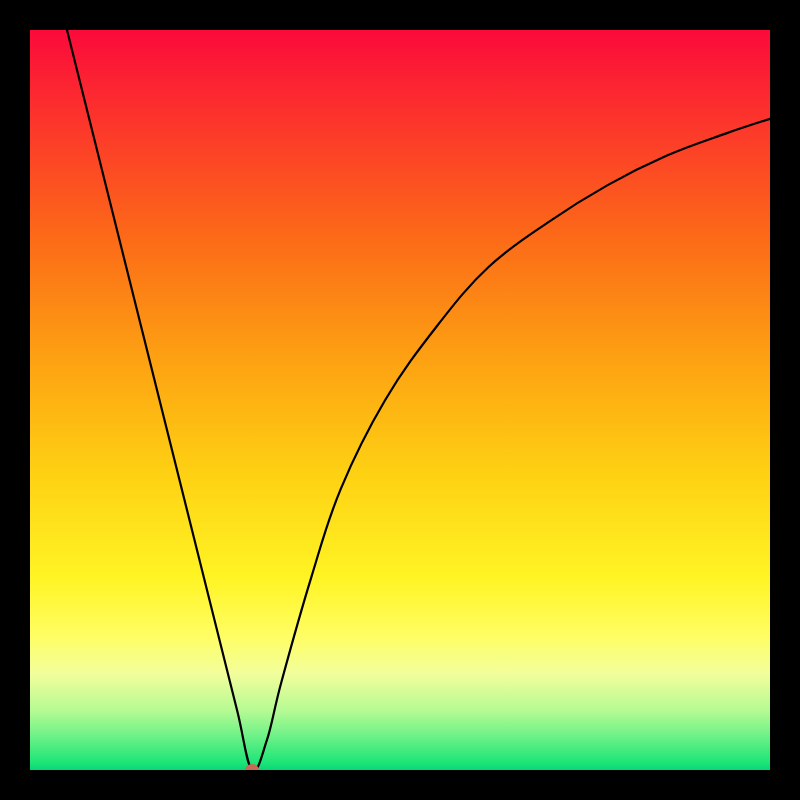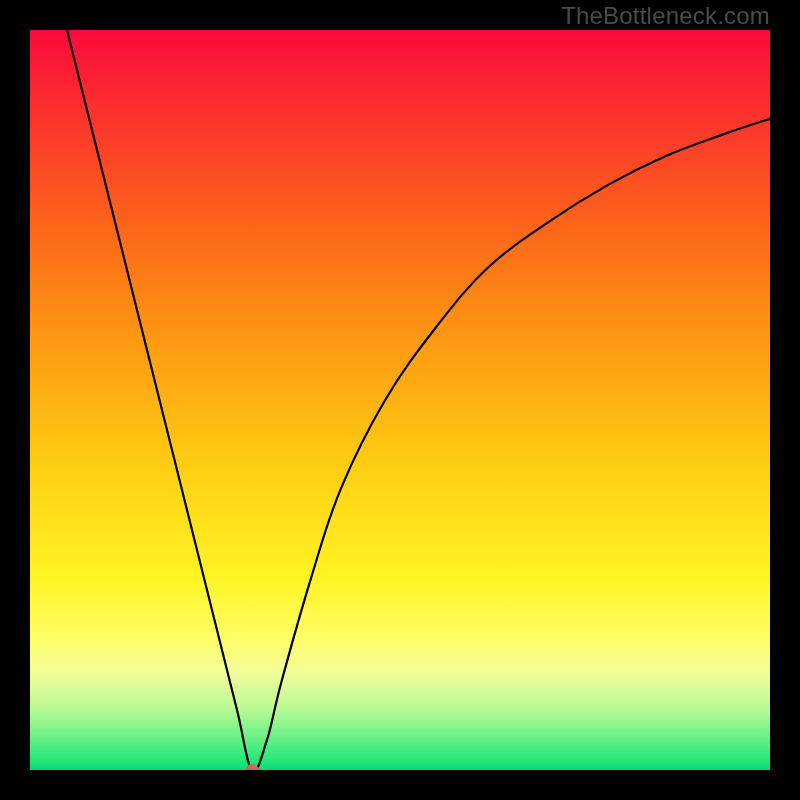--- a/index.html
+++ b/index.html
@@ -66,21 +66,20 @@
     border-radius: 50%;
     transform: translate(-50%, -50%);
     z-index: 6;
   }
 </style>
 </head>
 <body>
 
 <div class="frame">
 
-  <div class="watermark">TheBottleneck.com</div>
 
   <div class="plot-area">
     <div class="gradient-bg"></div>
 
     <svg class="curve-svg" viewBox="0 0 740 740" preserveAspectRatio="none">
       <path id="curve-path" fill="none" stroke="#000" stroke-width="2.2" stroke-linecap="round" stroke-linejoin="round" d="M 37 0 C 43.78333333333333 27.133333333333336, 60.43333333333333 93.73333333333332, 74 148 C 87.56666666666666 202.26666666666668, 97.43333333333334 241.73333333333332, 111 296 C 124.56666666666666 350.26666666666665, 134.43333333333334 389.73333333333335, 148 444 C 161.56666666666666 498.26666666666665, 174.14666666666668 548.5866666666667, 185 592 C 195.85333333333332 635.4133333333333, 200.41666666666669 653.6666666666666, 207.20000000000002 680.8 C 213.98333333333335 707.9333333333333, 216.57333333333332 734.5733333333334, 222 740 C 227.42666666666668 745.4266666666666, 231.37333333333333 726.68, 236.8 710.4 C 242.2266666666667 694.12, 243.46000000000004 681.0466666666667, 251.60000000000002 651.2 C 259.74 621.3533333333334, 270.34666666666664 582.8733333333333, 281.2 547.6 C 292.05333333333334 512.3266666666667, 297.23333333333335 491.36, 310.8 458.8 C 324.3666666666667 426.24, 337.56333333333333 399.8466666666667, 355.2 370 C 372.83666666666664 340.1533333333333, 388.0066666666667 320.42, 407.00000000000006 296 C 425.9933333333334 271.58, 438.45000000000005 255.7933333333333, 458.8 236.79999999999995 C 479.15 217.80666666666662, 496.29333333333335 207.3233333333333, 518 192.39999999999998 C 539.7066666666667 177.47666666666666, 555.4933333333333 167.60999999999996, 577.2 155.39999999999998 C 598.9066666666668 143.19, 614.6933333333334 135.29666666666674, 636.4 125.80000000000007 C 658.1066666666666 116.30333333333341, 676.6066666666666 110.38333333333338, 695.5999999999999 103.60000000000002 C 714.5933333333332 96.81666666666666, 731.86 91.5133333333333, 740 88.79999999999995"></path>
     </svg>
 
     <div id="marker" class="marker" style="left: 222px; top: 740px; background: rgb(201, 106, 84);"></div>
   </div>

